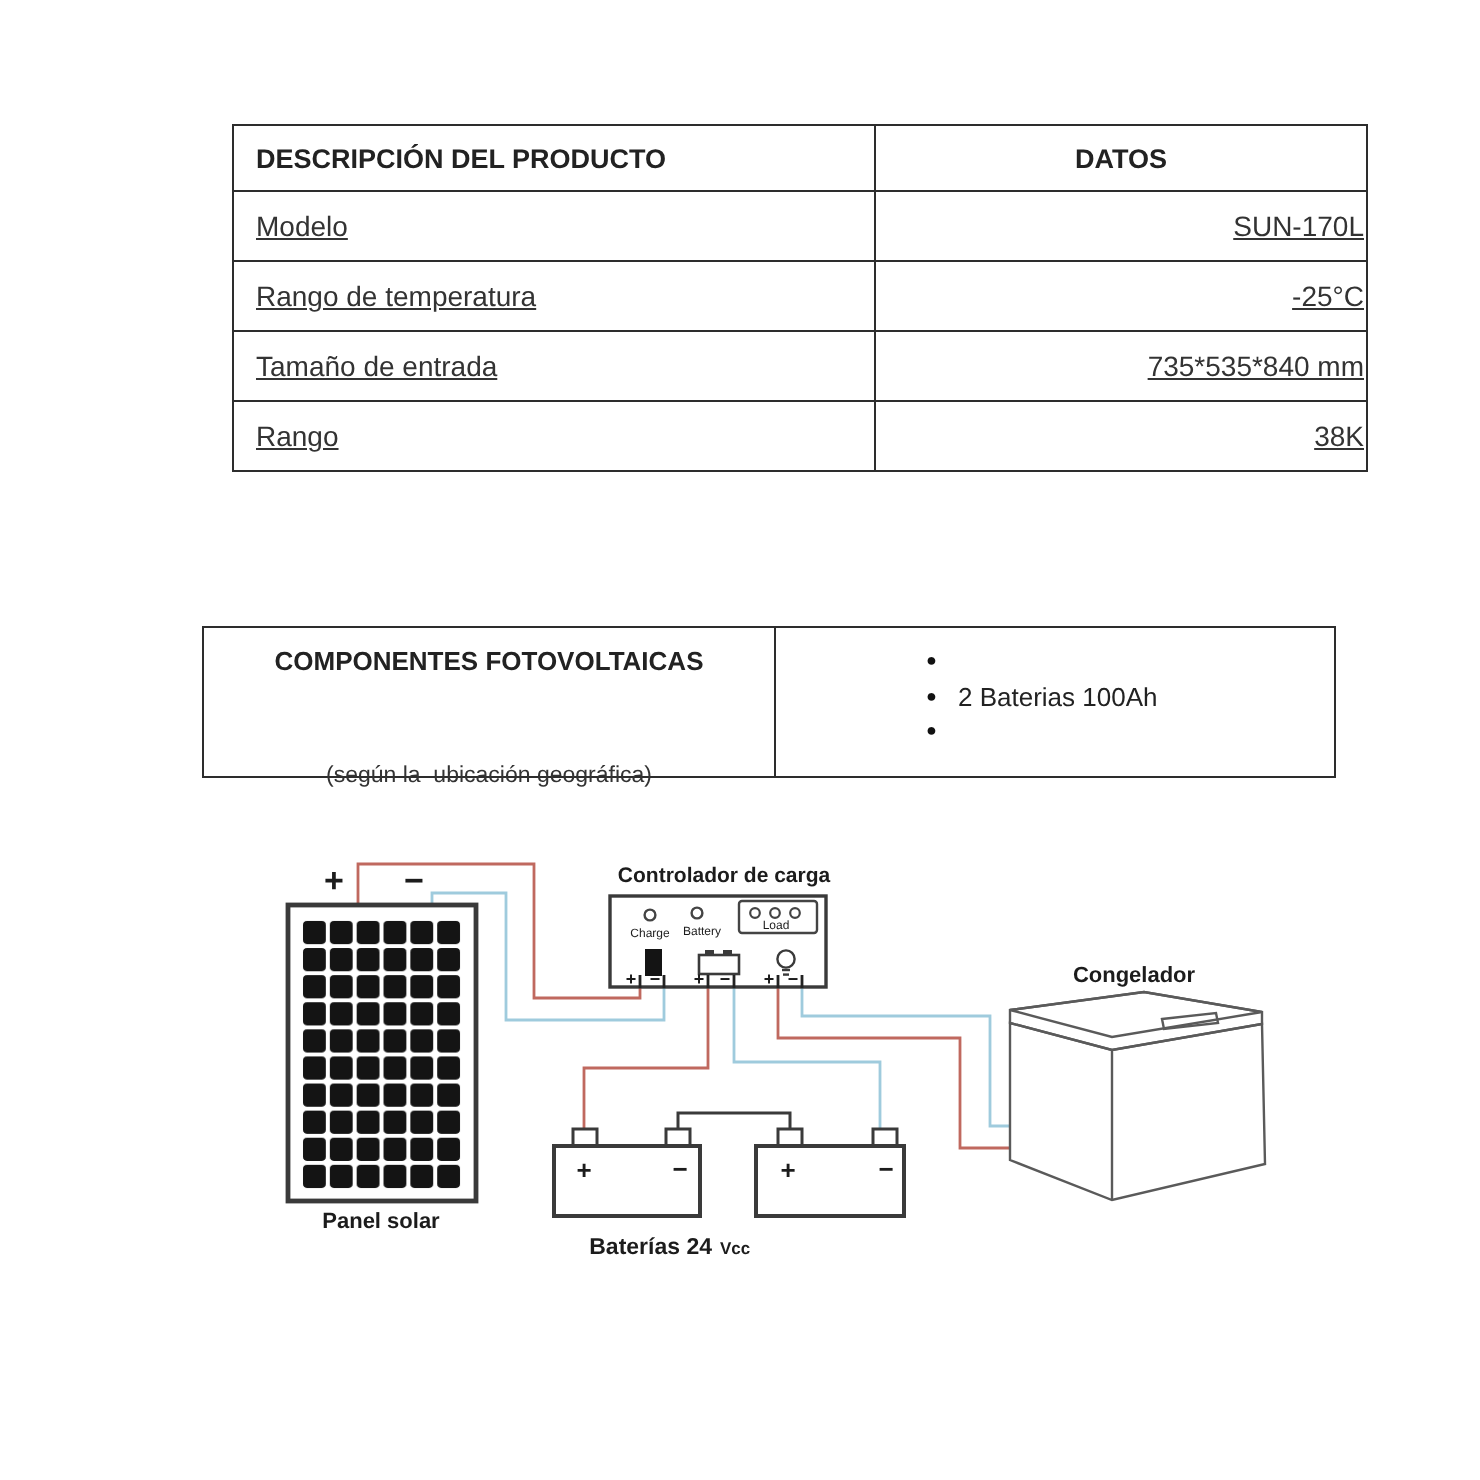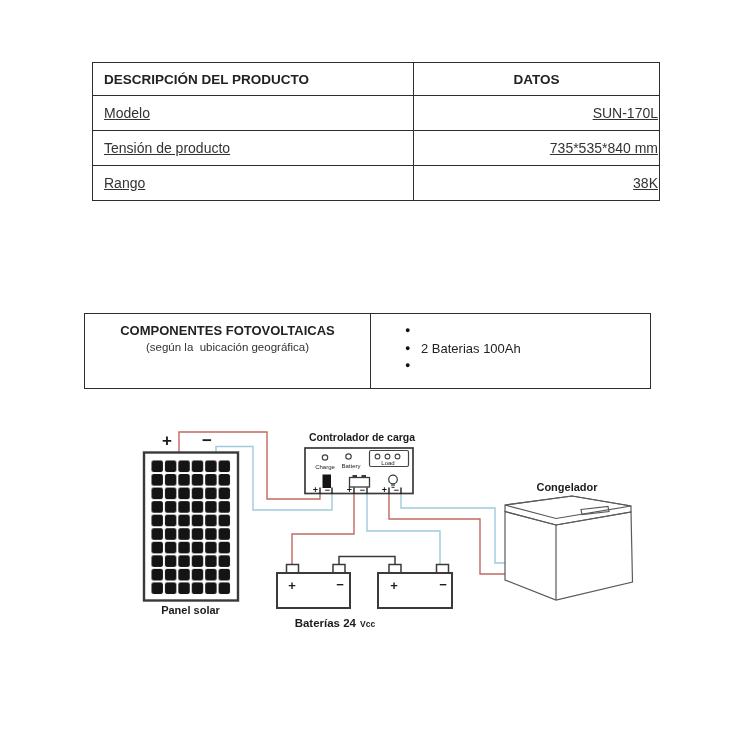--- a/index.html
+++ b/index.html
@@ -1,34 +1,34 @@
 <!DOCTYPE html>
 <html><head>
 <meta charset="utf-8">
 <style>
   html,body{margin:0;padding:0;background:#fff;}
   .page{position:relative;width:740px;height:740px;background:#ffffff;overflow:hidden;
         font-family:"Liberation Sans", sans-serif;color:#2d2d2d;}
   
-  table.spec{position:absolute;left:92px;top:62px;width:567px;border-collapse:collapse;
+  table.spec{position:absolute;left:116px;top:62px;width:567px;border-collapse:collapse;
              table-layout:fixed;font-size:14px;color:#333;}
   table.spec th, table.spec td{border:1.5px solid #2d2d2d;background:#fff;text-align:center;}
   table.spec th{height:30px;font-size:13.5px;font-weight:bold;color:#222;}
   table.spec th.left{text-align:left;padding-left:11px;}
   table.spec td{height:32px;text-decoration:underline;}
   table.spec td.label{text-align:left;padding-left:11px;}
   table.spec td.value{text-align:right;}
   col.c1{width:321px;} col.c2{width:246px;}
   
-  .comp{position:absolute;left:84px;top:313px;width:567px;height:76px;border:1.5px solid #2d2d2d;
-        box-sizing:border-box;display:flex;background:#fff;}
+  .comp{position:absolute;left:101px;top:313px;width:567px;height:76px;border:1.5px solid #2d2d2d;
+        box-sizing:border-box;display:flex;background:#fff;gap:41px;}
   .comp-left{width:286px;box-sizing:border-box;border-right:1.5px solid #2d2d2d;
              text-align:center;padding-top:9px;}
   .comp-title{font-size:13px;font-weight:bold;color:#222;line-height:16px;}
-  .comp-sub{font-size:11.5px;color:#333;line-height:16px;white-space:pre;}
+  .comp-sub{font-size:11.5px;color:#333;line-height:16px;white-space:pre;margin-top:41px;}
   .comp-right{flex:1;padding:8px 0 0 34px;}
   .comp-item{display:flex;align-items:center;font-size:13px;color:#222;line-height:17.5px;}
   .comp-item .bullet{width:16px;font-size:9px;color:#111;}
   
   svg.diagram{position:absolute;left:0;top:0;}
   svg text{font-family:"Liberation Sans", sans-serif;fill:#1c1c1c;}
   .b{font-weight:bold;}
   .outline{fill:#ffffff;stroke:#3a3a3a;}
   .thin{fill:none;stroke:#5a5a5a;stroke-width:1.2;}
 </style>
@@ -47,21 +47,25 @@
         <th class="left">DESCRIPCIÓN DEL PRODUCTO</th>
         <th>DATOS</th>
       </tr>
     </thead>
     <tbody>
       <tr>
         <td class="label">Modelo</td>
         <td class="value">SUN-170L</td>
       </tr>
       <tr>
-        <td class="label">Tensión de producto</td>
+        <td class="label">Rango de temperatura</td>
+        <td class="value">-25°C</td>
+      </tr>
+      <tr>
+        <td class="label">Tamaño de entrada</td>
         <td class="value">735*535*840 mm</td>
       </tr>
       <tr>
         <td class="label">Rango</td>
         <td class="value">38K</td>
       </tr>
     </tbody>
   </table>
 
   <div class="comp">

